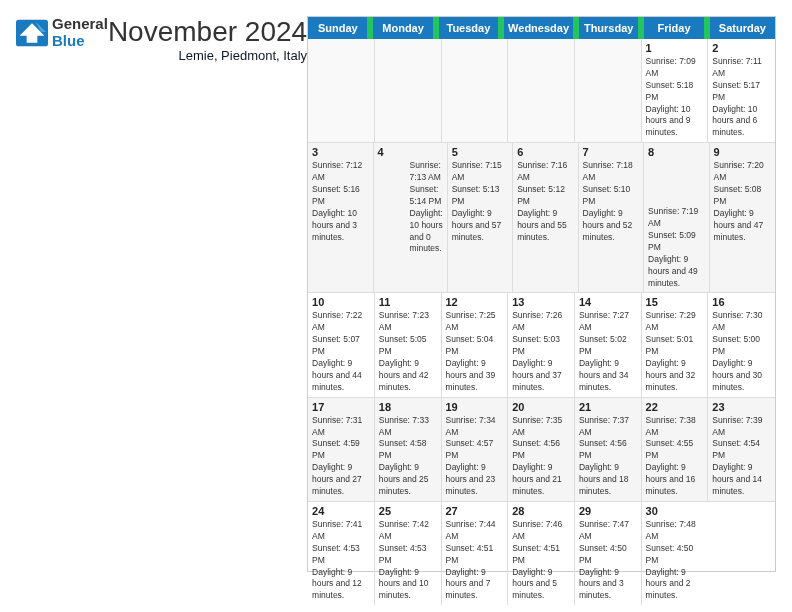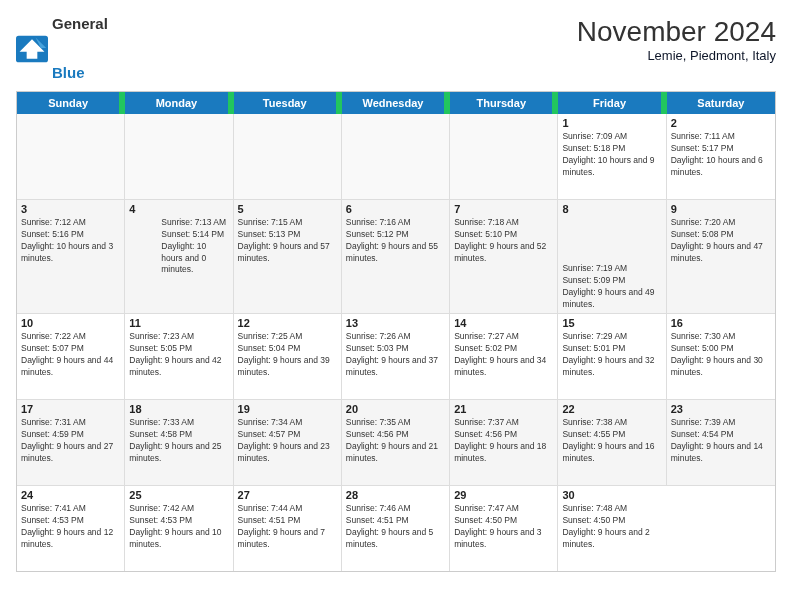--- a/index.html
+++ b/index.html
@@ -8,42 +8,42 @@
       background: #fff;
       width: 792px;
       height: 612px;
       overflow: hidden;
     }
     .page {
       width: 792px;
       height: 592px;
       padding: 16px 16px 20px 16px;
       display: flex;
-      flex-direction: column;
+      flex-direction: row;
     }
     .header {
       display: flex;
       justify-content: space-between;
       align-items: flex-start;
       margin-bottom: 10px;
     }
     .logo {
       display: flex;
       align-items: center;
       gap: 4px;
     }
     .logo-text {
       display: flex;
       flex-direction: column;
       font-size: 15px;
       font-weight: bold;
       line-height: 1.1;
       color: #333;
     }
-    .logo-text span:last-child { color: #1a7abf; margin-top: 32px; }
+    .logo-text span:last-child { color: #1a7abf; }
     .logo-icon {
       width: 32px;
       height: 28px;
     }
     .title-area {
       text-align: right;
     }
     .month-title {
       font-size: 28px;
       font-weight: 300;

